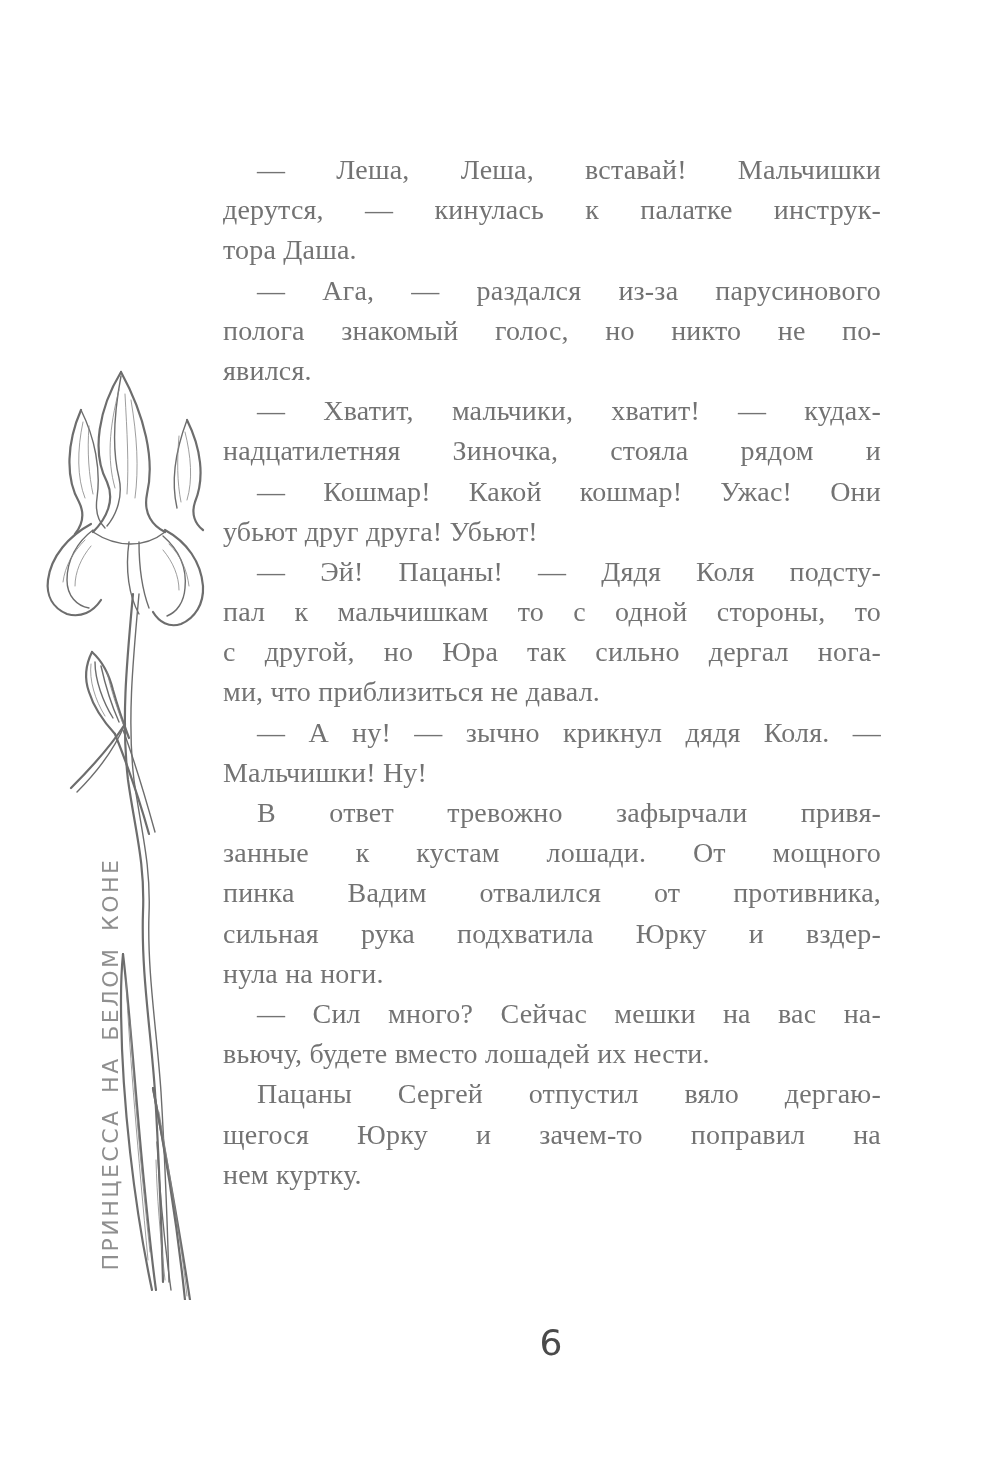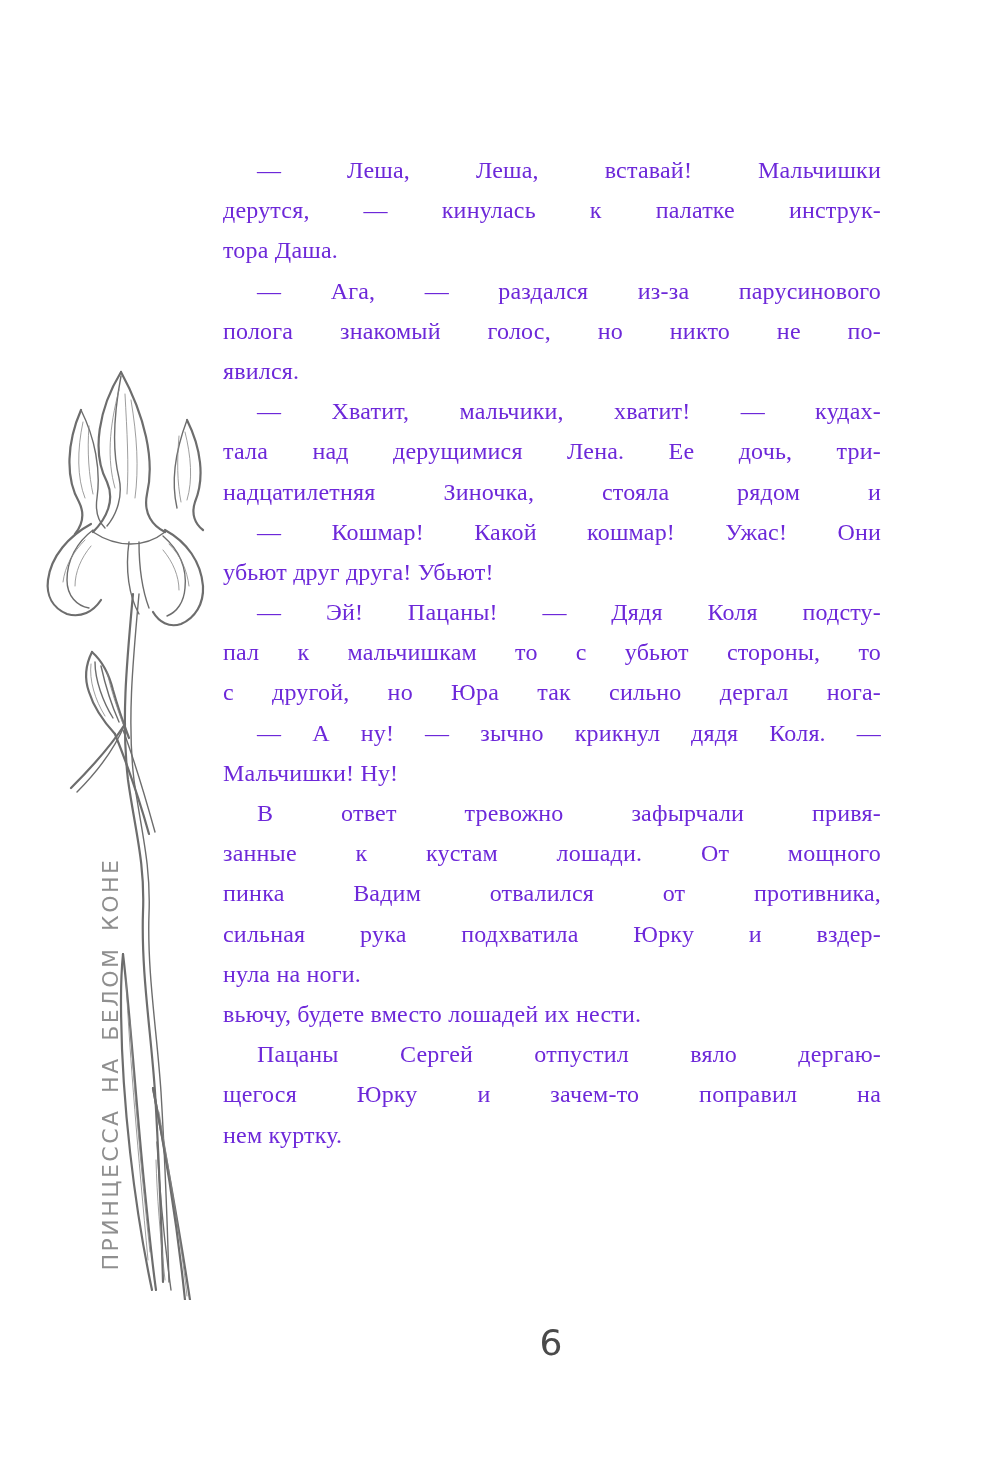--- a/index.html
+++ b/index.html
@@ -8,22 +8,22 @@
     width:1000px;height:1468px;
     background:#ffffff;
     margin:0 auto;
     overflow:hidden;
     font-family:"Liberation Serif", serif;
   }
   
   .body-text{
     position:absolute;
     left:223px;top:150px;width:658px;
-    color:#6d28d9;
-    font-size:24px;
+    color:#737373;
+    font-size:28px;
   }
   .body-text .line{
     height:40.2px;
     line-height:40.2px;
     white-space:nowrap;
     letter-spacing:0.2px;
   }
   .body-text .line.j{
     white-space:normal;
     text-align:justify;
@@ -136,34 +136,35 @@
   <div class="side-title">ПРИНЦЕССА НА БЕЛОМ КОНЕ</div>
 
   <div class="body-text">
       <div class="line j in">— Леша, Леша, вставай! Мальчишки</div>
       <div class="line j">дерутся, — кинулась к палатке инструк-</div>
       <div class="line">тора Даша.</div>
       <div class="line j in">— Ага, — раздался из-за парусинового</div>
       <div class="line j">полога знакомый голос, но никто не по-</div>
       <div class="line">явился.</div>
       <div class="line j in">— Хватит, мальчики, хватит! — кудах-</div>
-      <div class="line j">тала над дерущимися Лена. Ее дочь, три-</div>
       <div class="line j">надцатилетняя Зиночка, стояла рядом и</div>
       <div class="line j in">— Кошмар! Какой кошмар! Ужас! Они</div>
       <div class="line">убьют друг друга! Убьют!</div>
       <div class="line j in">— Эй! Пацаны! — Дядя Коля подсту-</div>
-      <div class="line j">пал к мальчишкам то с убьют стороны, то</div>
+      <div class="line j">пал к мальчишкам то с одной стороны, то</div>
       <div class="line j">с другой, но Юра так сильно дергал нога-</div>
+      <div class="line">ми, что приблизиться не давал.</div>
       <div class="line j in">— А ну! — зычно крикнул дядя Коля. —</div>
       <div class="line">Мальчишки! Ну!</div>
       <div class="line j in">В ответ тревожно зафырчали привя-</div>
       <div class="line j">занные к кустам лошади. От мощного</div>
       <div class="line j">пинка Вадим отвалился от противника,</div>
       <div class="line j">сильная рука подхватила Юрку и вздер-</div>
       <div class="line">нула на ноги.</div>
+      <div class="line j in">— Сил много? Сейчас мешки на вас на-</div>
       <div class="line">вьючу, будете вместо лошадей их нести.</div>
       <div class="line j in">Пацаны Сергей отпустил вяло дергаю-</div>
       <div class="line j">щегося Юрку и зачем-то поправил на</div>
       <div class="line">нем куртку.</div>
     </div>
 
   <div class="folio">6</div>
 
 </div>
 

